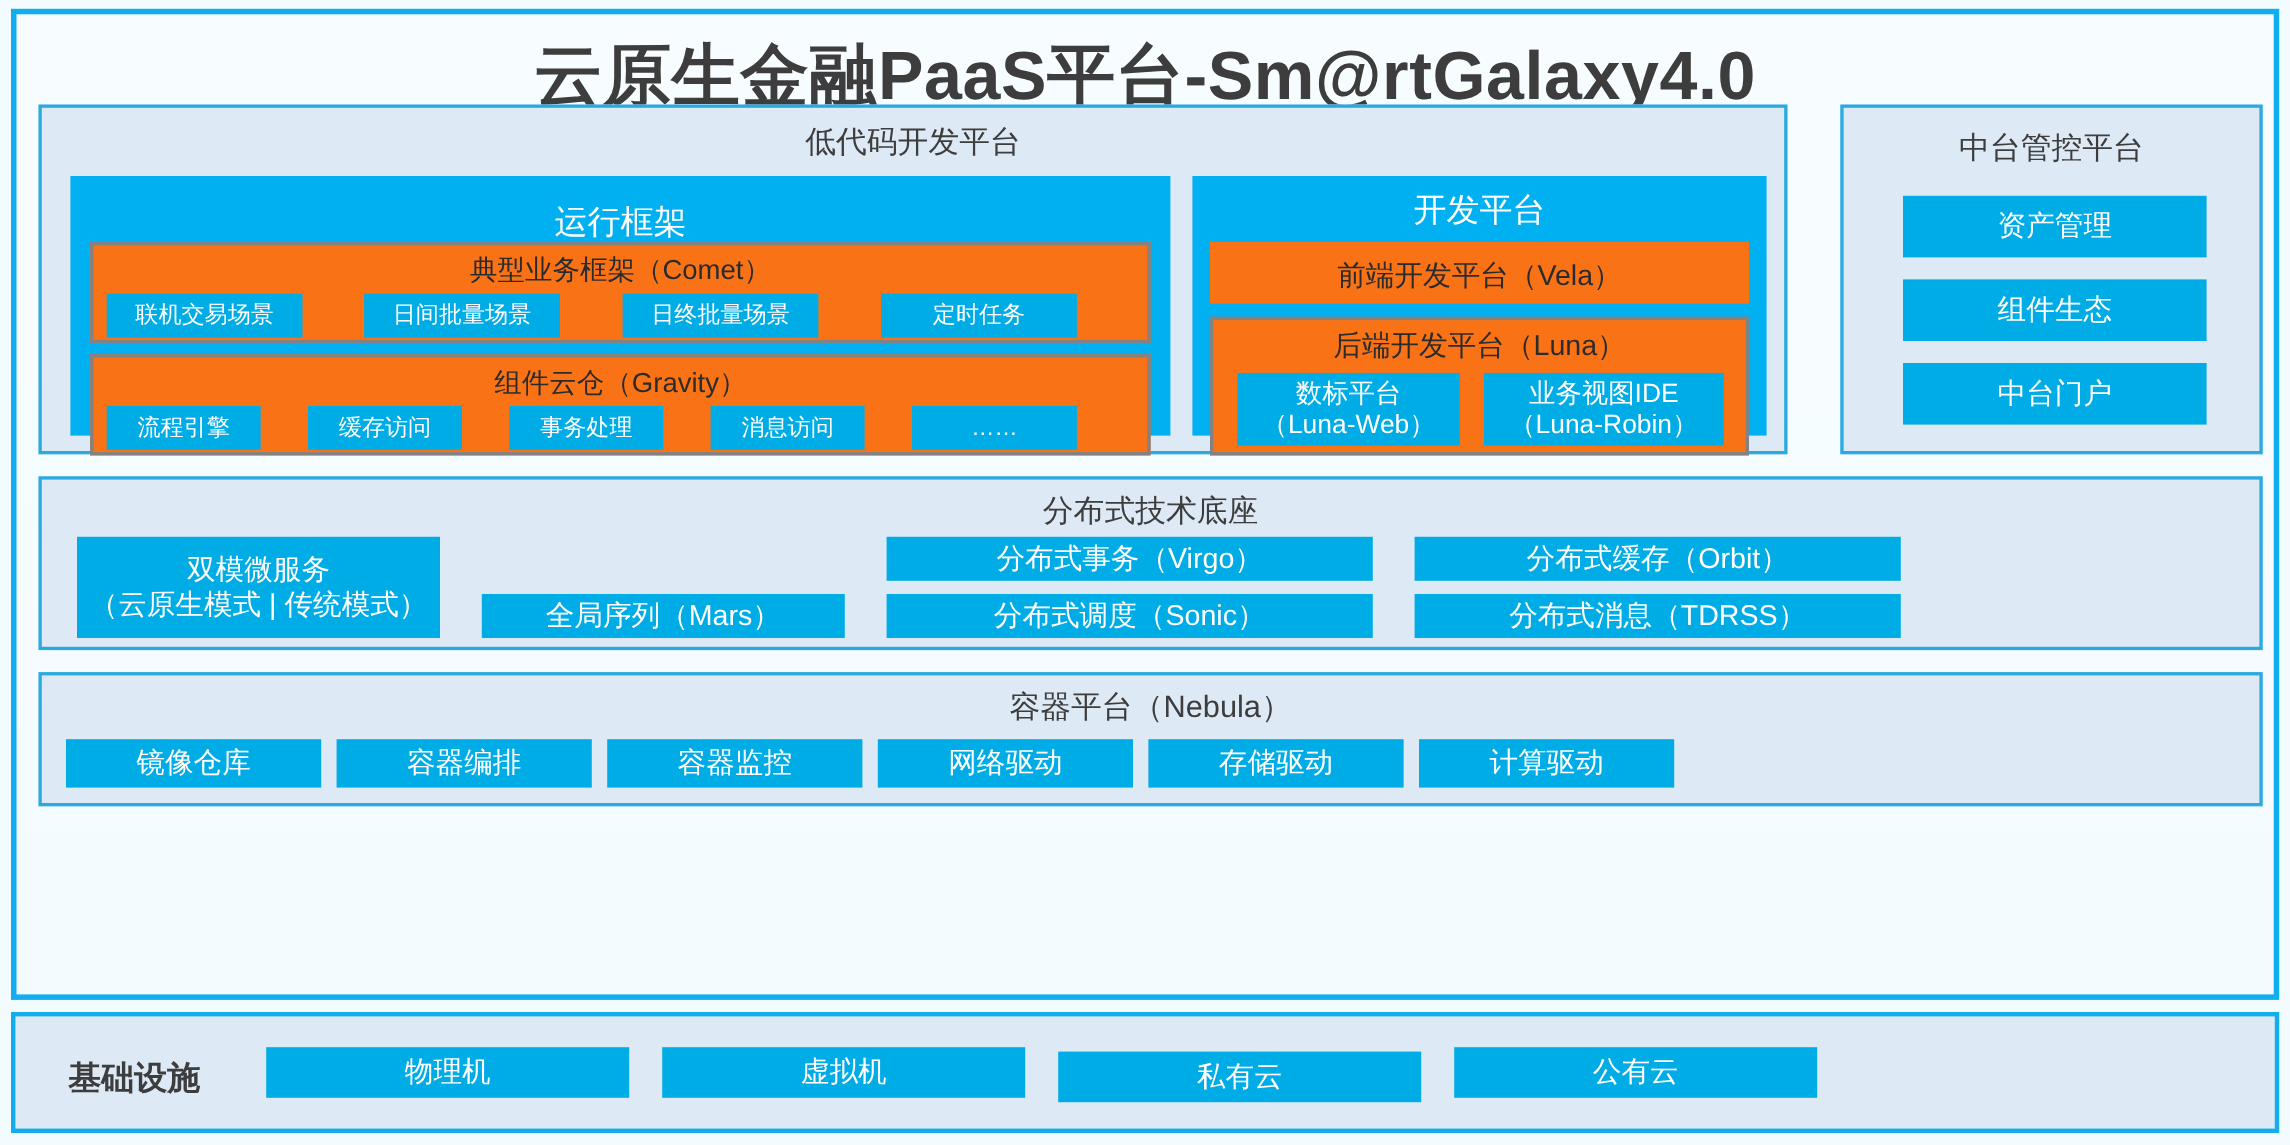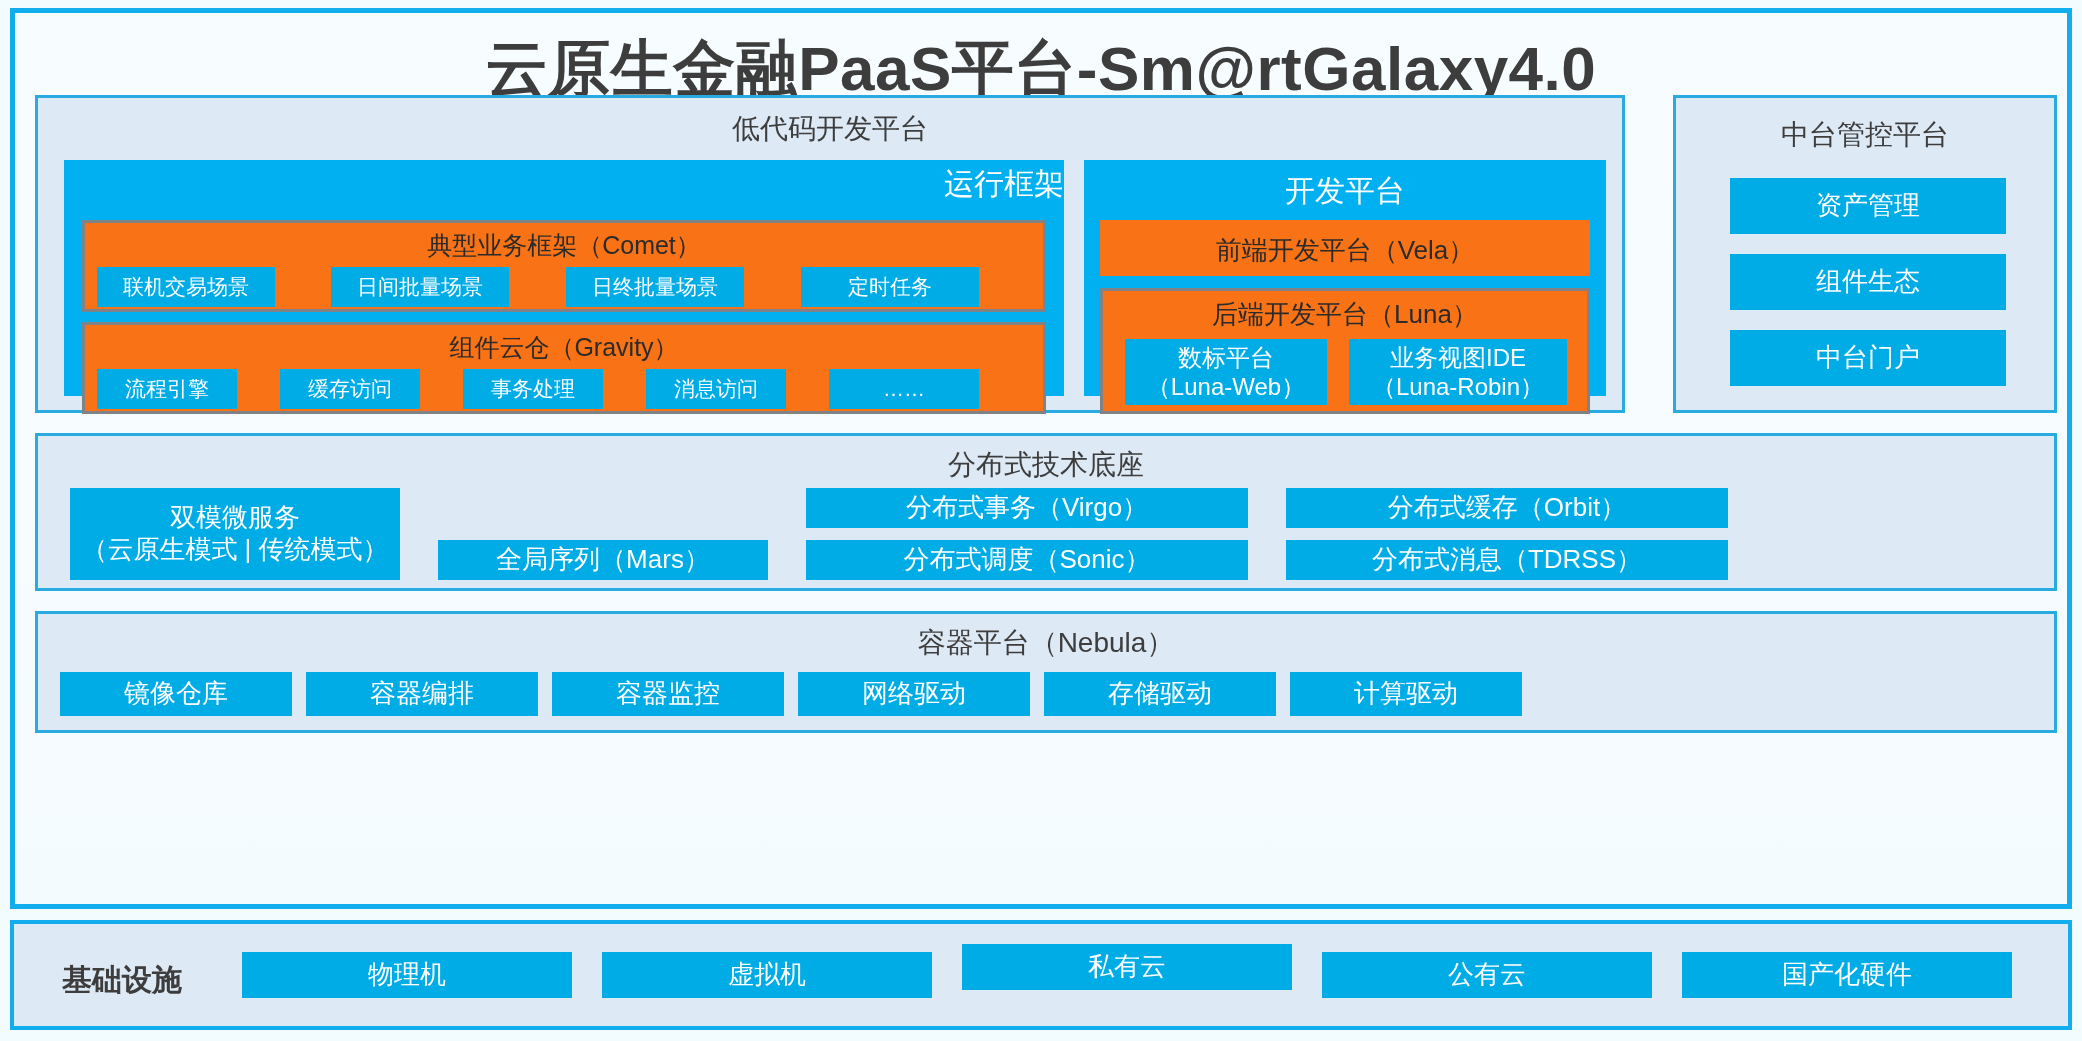--- a/index.html
+++ b/index.html
@@ -143,21 +143,21 @@
 <div id="root">
 
   <div class="outer-frame">
 
     <div class="doc-title">云原生金融PaaS平台-Sm@rtGalaxy4.0</div>
 
     <div class="panel" style="left:20px; top:82px; width:1590px; height:318px;">
       <div class="panel-title" style="top:12px;">低代码开发平台</div>
 
       <div class="cyan-group" style="left:26px; top:62px; width:1000px; height:236px;">
-        <div class="cyan-group-title" style="top:4px;text-align:right;">运行框架</div>
+        <div class="cyan-group-title" style="top:22px;">运行框架</div>
 
         <div class="white-card" style="left:18px; top:60px; width:964px; height:92px;">
           <div class="white-card-title" style="top:6px;">典型业务框架（Comet）</div>
           <div class="chip" style="left:12px; top:44px; width:178px; height:40px;">联机交易场景</div>
           <div class="chip" style="left:246px; top:44px; width:178px; height:40px;">日间批量场景</div>
           <div class="chip" style="left:481px; top:44px; width:178px; height:40px;">日终批量场景</div>
           <div class="chip" style="left:716px; top:44px; width:178px; height:40px;">定时任务</div>
         </div>
 
         <div class="white-card" style="left:18px; top:162px; width:964px; height:92px;">
@@ -219,18 +219,17 @@
       <div class="chip xl" style="left:1006px; top:58px; width:232px; height:44px;">存储驱动</div>
       <div class="chip xl" style="left:1252px; top:58px; width:232px; height:44px;">计算驱动</div>
     </div>
 
   </div>
 
   <div class="infra-bar">
     <div class="infra-label">基础设施</div>
     <div class="chip xl" style="left:228px; top:28px; width:330px; height:46px;">物理机</div>
     <div class="chip xl" style="left:588px; top:28px; width:330px; height:46px;">虚拟机</div>
-    <div class="chip xl" style="left:948px; top:20px; width:330px; height:46px;">私有云</div>
+    <div class="chip xl" style="left:948px; top:32px; width:330px; height:46px;">私有云</div>
     <div class="chip xl" style="left:1308px; top:28px; width:330px; height:46px;">公有云</div>
-    <div class="chip xl" style="left:1668px; top:28px; width:330px; height:46px;">国产化硬件</div>
   </div>
 
 </div>
 
 </body></html>

